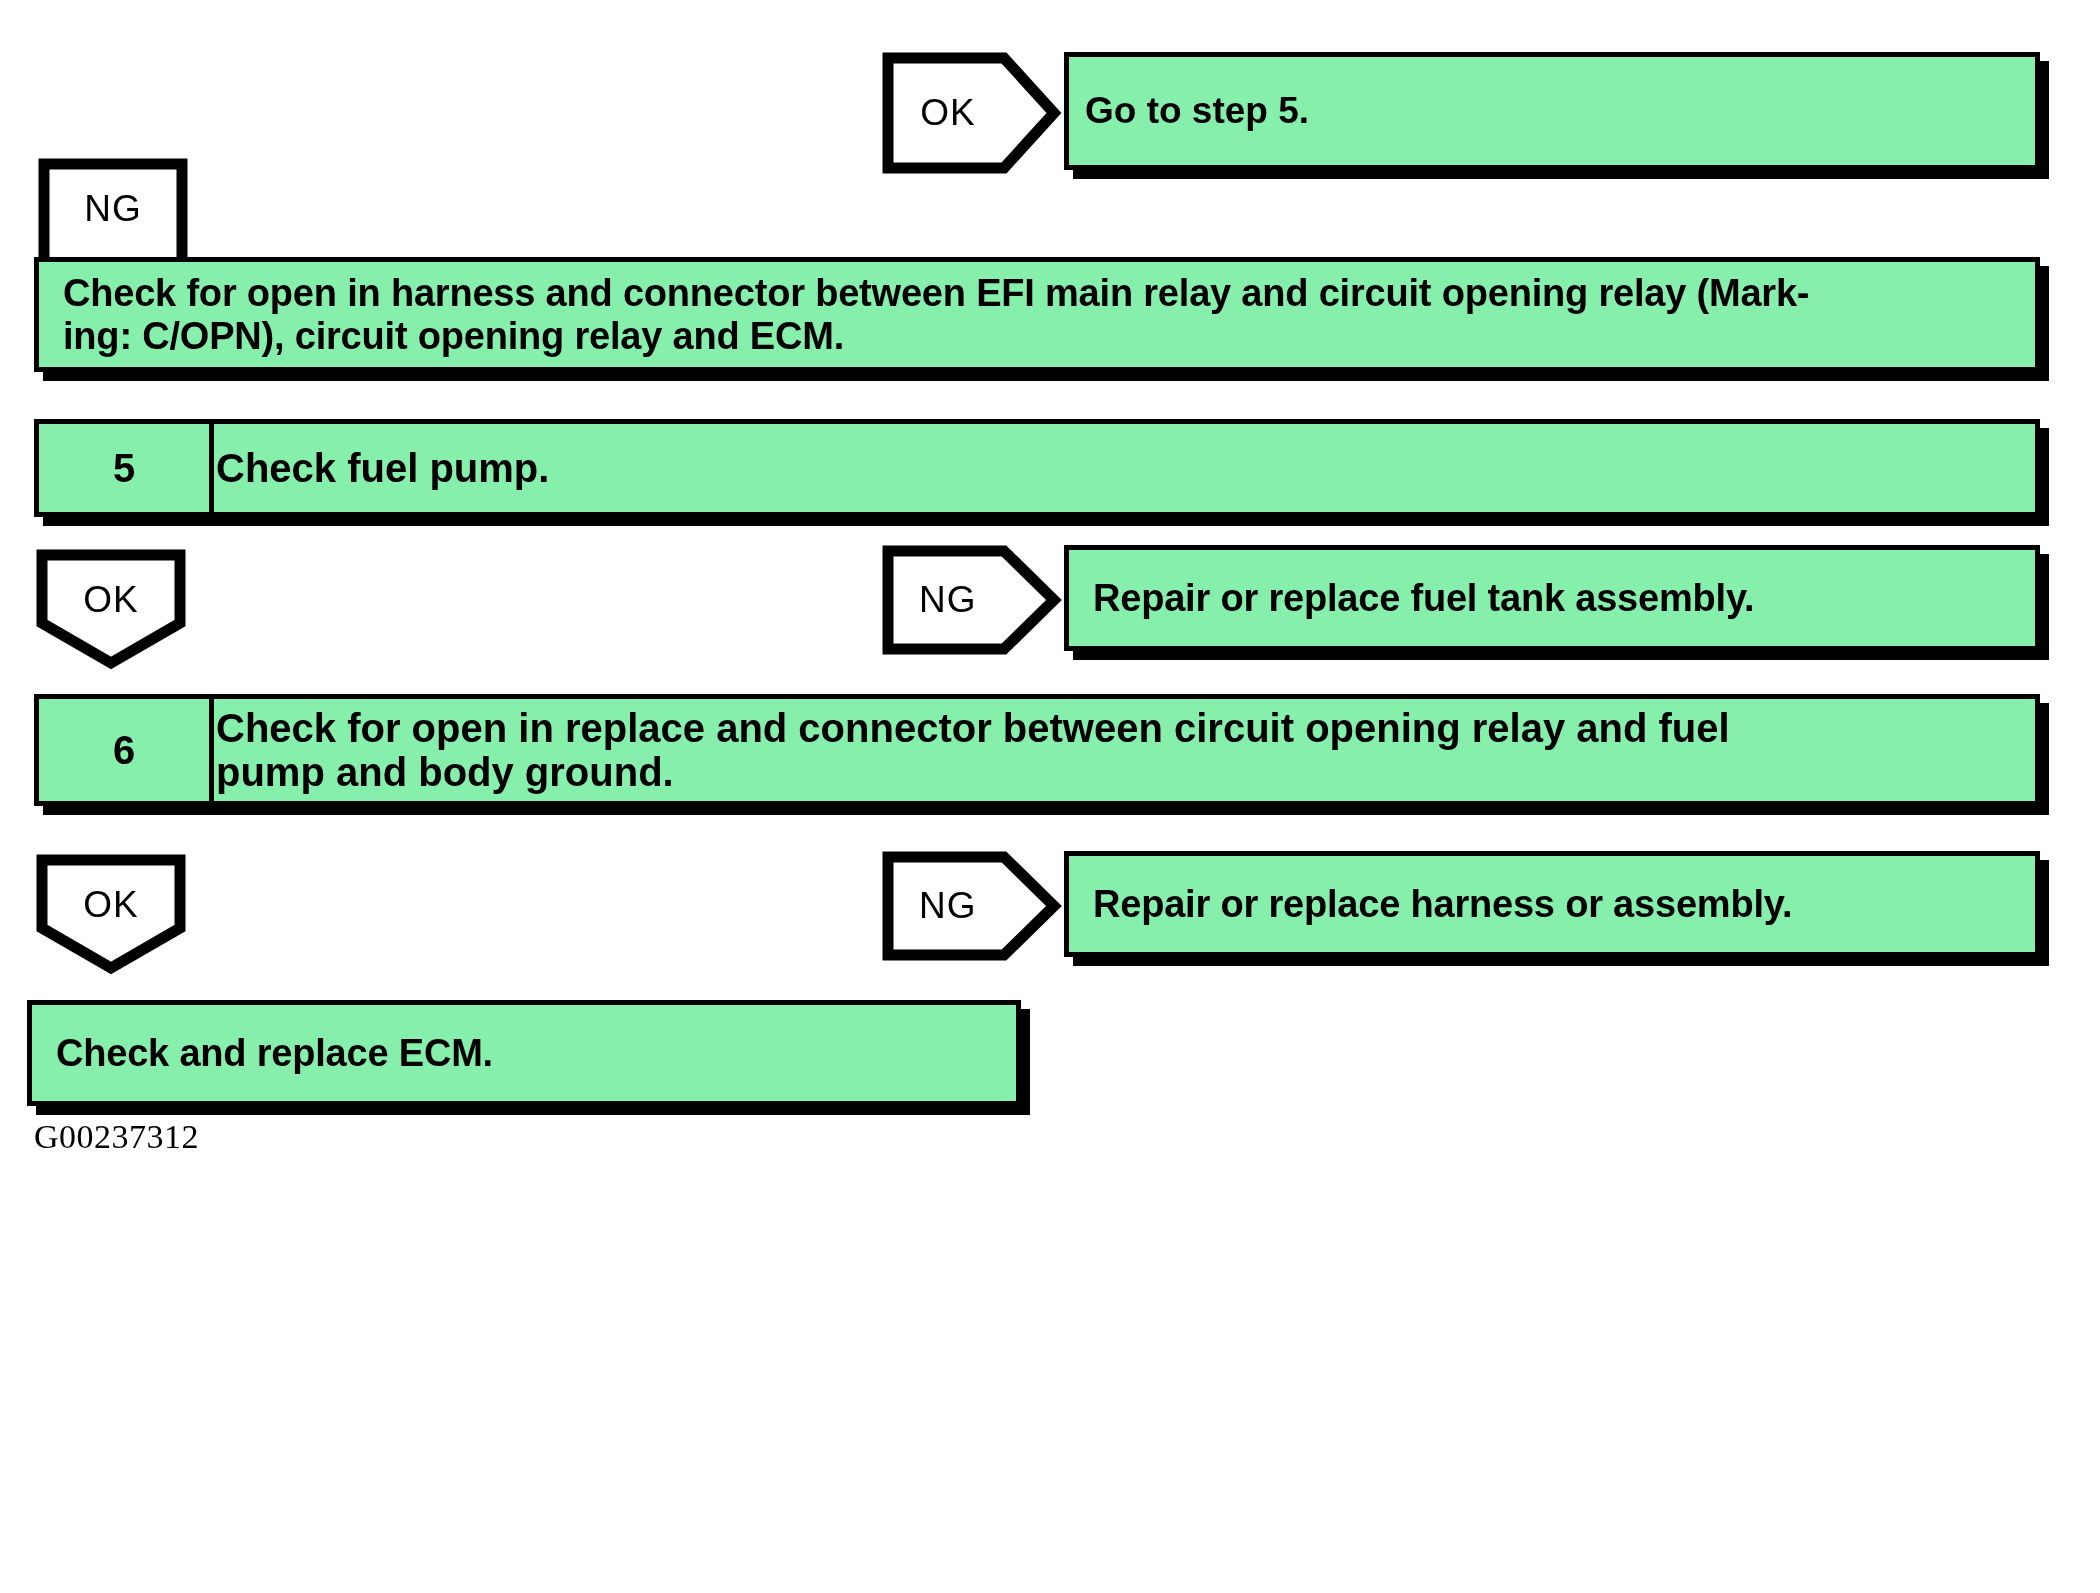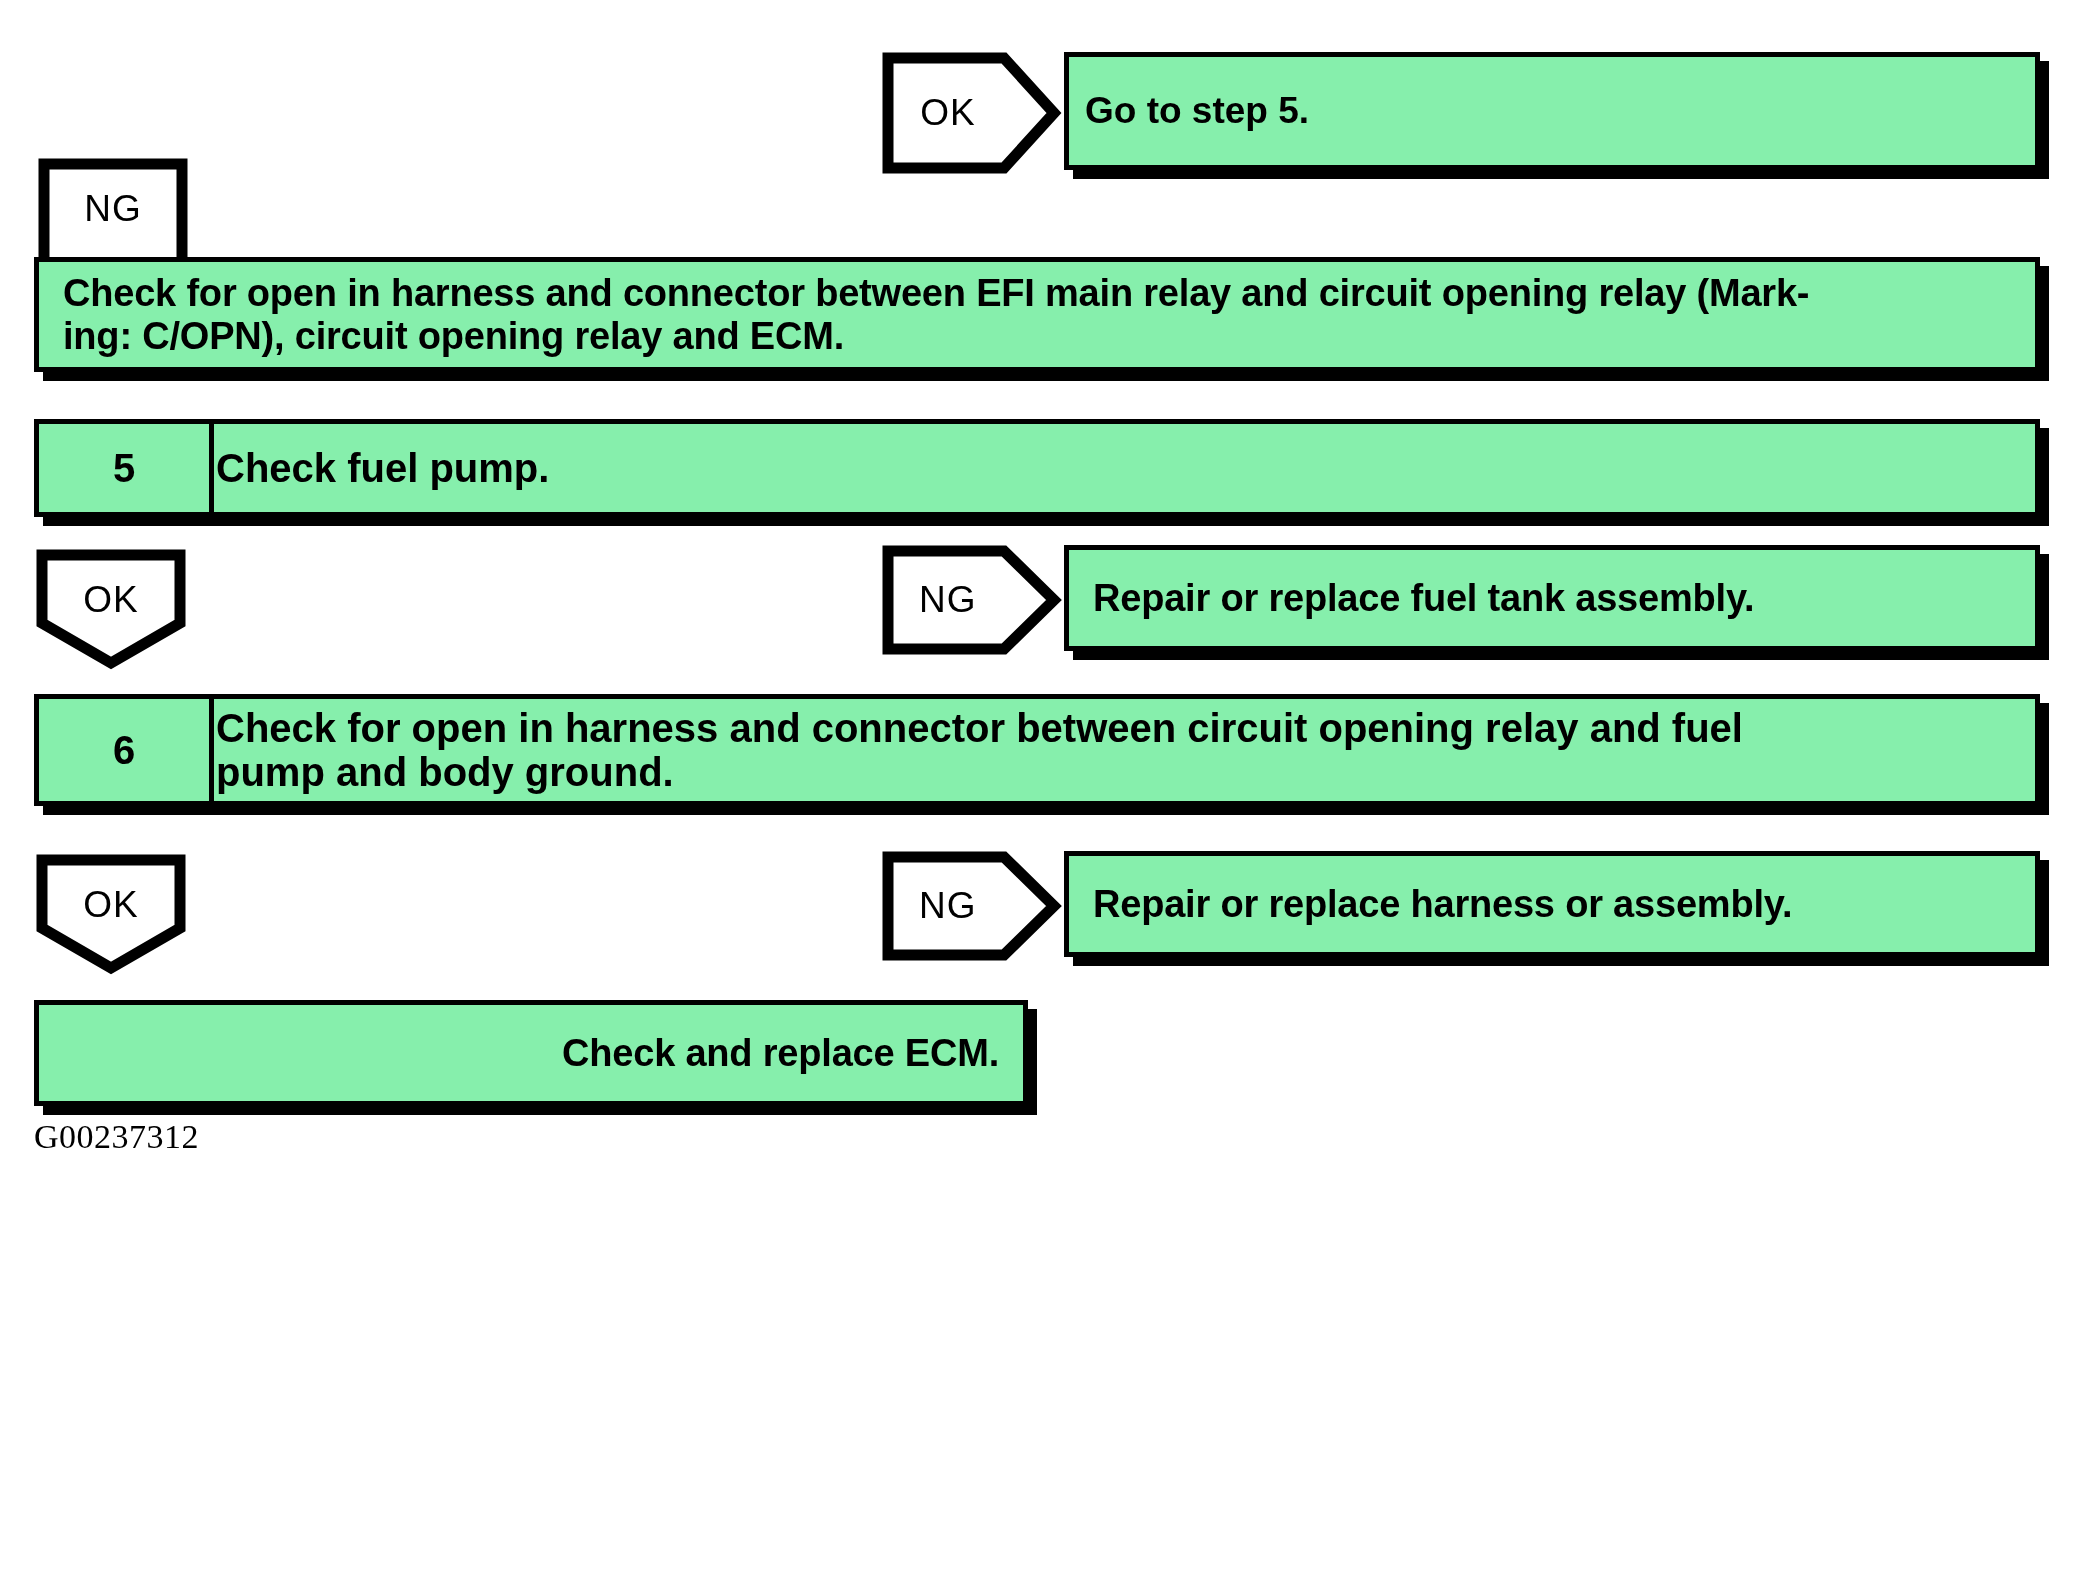--- a/index.html
+++ b/index.html
@@ -155,21 +155,21 @@
     </svg>
     <div class="lbl">NG</div>
   </div>
 
   <div class="node rectbox" style="left:1064px; top:545px; width:976px; height:106px;">
     <div class="celltext">Repair or replace fuel tank assembly.</div>
   </div>
 
   <div class="node rectbox" style="left:34px; top:694px; width:2006px; height:112px;">
     <div class="stepnum">6</div>
-    <div class="steptext">Check for open in harness and connector between circuit opening relay and fuel
+    <div class="steptext">Check for open in replace and connector between circuit opening relay and fuel
 pump and body ground.</div>
   </div>
 
   <div class="downarrow" style="left:36px; top:854px; width:150px; height:120px;">
     <svg width="150" height="120" viewBox="0 0 150 120" aria-hidden="true">
       <polygon points="6,6 144,6 144,74 75,114 6,74" fill="#ffffff" stroke="#000000" stroke-width="11" stroke-linejoin="miter"></polygon>
     </svg>
     <div class="lbl">OK</div>
   </div>
 
@@ -177,19 +177,19 @@
     <svg width="178" height="110" viewBox="0 0 178 110" aria-hidden="true">
       <polygon points="6,6 122,6 172,55 122,104 6,104" fill="#ffffff" stroke="#000000" stroke-width="11" stroke-linejoin="miter"></polygon>
     </svg>
     <div class="lbl">NG</div>
   </div>
 
   <div class="node rectbox" style="left:1064px; top:851px; width:976px; height:106px;">
     <div class="celltext">Repair or replace harness or assembly.</div>
   </div>
 
-  <div class="node rectbox" style="left:34px; top:1000px; width:994px; height:106px;justify-content:flex-end;">
+  <div class="node rectbox" style="left:27px; top:1000px; width:994px; height:106px;">
     <div class="celltext">Check and replace ECM.</div>
   </div>
 
   <div class="refcode" style="left:34px; top:1118px;">G00237312</div>
 
 </div>
 
 </body></html>

